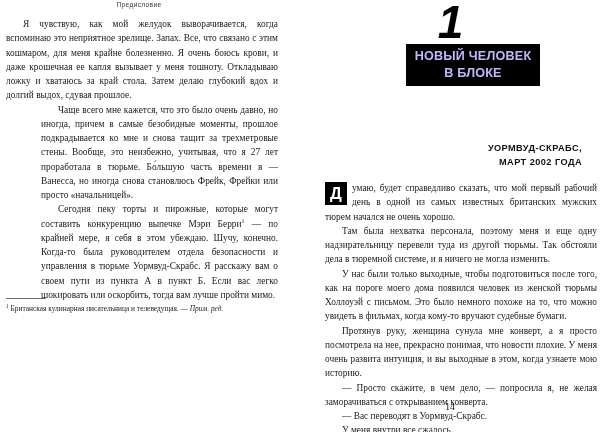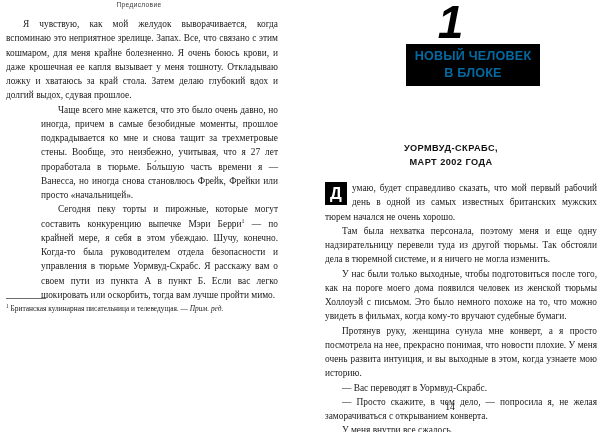--- a/index.html
+++ b/index.html
@@ -114,38 +114,38 @@
     letter-spacing: -1px;
   }
   .chapter-title-wrap {
     position: absolute;
     top: 44px;
     left: 106px;
     width: 134px;
   }
   .chapter-title {
     background: #000000;
-    color: #0369a1;
+    color: #c4b5fd;
     font-family: "Liberation Sans", "DejaVu Sans", sans-serif;
     font-size: 12.6px;
     font-weight: bold;
     letter-spacing: 0.2px;
     text-align: center;
     padding: 4px 3px 5px 3px;
     line-height: 16.5px;
   }
   .chapter-title .line2 {
     display: block;
   }
   .dateline {
     position: absolute;
     top: 141px;
     left: 20px;
     width: 262px;
-    text-align: center;
+    text-align: right;
     font-family: "Liberation Sans", "DejaVu Sans", sans-serif;
     font-size: 9.2px;
     font-weight: bold;
     letter-spacing: 0.45px;
     line-height: 14px;
     color: #111111;
   }
   .dateline .line2 { display: block; }
 
   .right-body {
@@ -220,21 +220,21 @@
       <div class="chapter-title"><span>НОВЫЙ ЧЕЛОВЕК</span><span class="line2">В БЛОКЕ</span></div>
     </div>
 
     <div class="dateline"><span>УОРМВУД-СКРАБС,</span><span class="line2">МАРТ 2002 ГОДА</span></div>
 
     <div class="right-body">
       <p class="first"><span class="dropcap">Д</span><span>умаю, будет справедливо сказать, что мой первый рабочий день в одной из самых известных британских мужских тюрем начался не очень хорошо.</span></p>
       <p>Там была нехватка персонала, поэтому меня и еще одну надзирательницу перевели туда из другой тюрьмы. Так обстояли дела в тюремной системе, и я ничего не могла изменить.</p>
       <p>У нас были только выходные, чтобы подготовиться после того, как на пороге моего дома появился человек из женской тюрьмы Холлоуэй с письмом. Это было немного похоже на то, что можно увидеть в фильмах, когда кому-то вручают судебные бумаги.</p>
       <p>Протянув руку, женщина сунула мне конверт, а я просто посмотрела на нее, прекрасно понимая, что новости плохие. У меня очень развита интуиция, и вы выходные в этом, когда узнаете мою историю.</p>
+      <p class="dialog">— Просто скажите, в чем дело, — попросила я, не желая заморачиваться с открыванием конверта.</p>
       <p class="dialog">— Вас переводят в Уормвуд-Скрабс.</p>
-      <p class="dialog">— Просто скажите, в чем дело, — попросила я, не желая заморачиваться с открыванием конверта.</p>
       <p class="dialog">У меня внутри все сжалось.</p>
     </div>
 
     <div class="page-number">14</div>
   </div>
 
 </div>
 
 </body></html>

